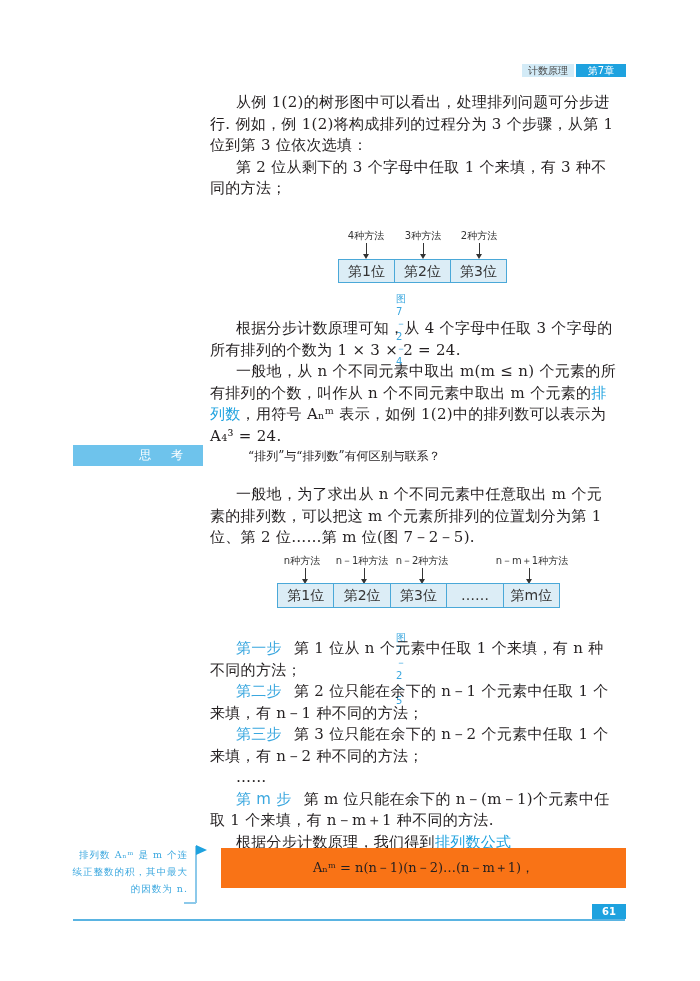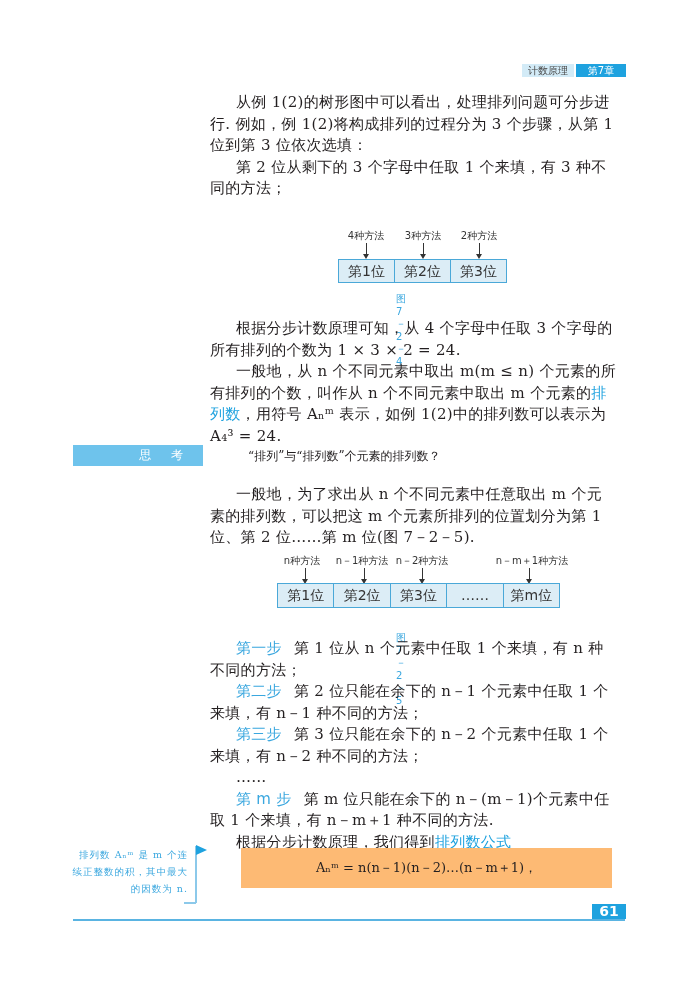--- a/index.html
+++ b/index.html
@@ -29,25 +29,25 @@
   .think { left:73px; top:445px; width:130px; height:21px; background:#6ec3ec; color:#ffffff;
            font-family:"DejaVu Sans",sans-serif; font-size:12px; line-height:21px; text-align:right;
            box-sizing:border-box; padding-right:12px; letter-spacing:8px; }
   .think-q { left:248px; top:446px; font-size:12px; line-height:20px; }
   .side-note { left:70px; top:846px; width:118px; color:#3aa7df; font-size:9.5px; line-height:17px;
                text-align:right; letter-spacing:1px; font-family:"DejaVu Serif",serif; }
   .flag-line { left:195px; top:846px; width:1.5px; height:57px; background:#8cc9ea; }
   .flag-foot { left:184px; top:902px; width:12px; height:1.5px; background:#8cc9ea; }
   .flag-tri { left:196px; top:845px; width:0; height:0; border-top:5px solid transparent;
               border-bottom:5px solid transparent; border-left:11px solid #1ea2df; }
-  .formula { left:221px; top:848px; width:371px; height:40px; background:#fdba74; font-size:13px;
-             line-height:40px; text-align:center;margin-left:20px; }
+  .formula { left:221px; top:848px; width:405px; height:40px; background:#f97316; font-size:13px;
+             line-height:40px; text-align:center; }
   .rule { left:73px; top:919px; width:552px; height:1.5px; background:#5ab4e2; }
   .pgnum { left:592px; top:904px; width:34px; height:15px; background:#1ea2df; color:#fff;
-           font-family:"DejaVu Sans",sans-serif; font-size:14px; line-height:15px; text-align:center; font-weight:bold; }
+           font-family:"DejaVu Sans",sans-serif; font-size:10px; line-height:15px; text-align:center; font-weight:bold; }
 </style>
 </head>
 <body>
 
 <div class="abs hdr-topic">计数原理</div>
 <div class="abs hdr-chap">第7章</div>
 
 <div class="abs para" style="top:92px;">
   <p class="ind">从例 1(2)的树形图中可以看出，处理排列问题可分步进行. 例如，例 1(2)将构成排列的过程分为 3 个步骤，从第 1 位到第 3 位依次选填：</p>
   <p class="ind">第 2 位从剩下的 3 个字母中任取 1 个来填，有 3 种不同的方法；</p>
@@ -69,21 +69,21 @@
   </div>
   <div class="caption" style="left:396px;top:292px;">图 7－2－4</div>
 </div>
 
 <div class="abs para" style="top:318px;">
   <p class="ind">根据分步计数原理可知，从 4 个字母中任取 3 个字母的所有排列的个数为 1 × 3 × 2 = 24.</p>
   <p class="ind"><span>一般地，从 n 个不同元素中取出 m(m ≤ n) 个元素的所有排列的个数，叫作从 n 个不同元素中取出 m 个元素的</span><span class="hl">排列数</span><span>，用符号 Aₙᵐ 表示，如例 1(2)中的排列数可以表示为 A₄³ = 24.</span></p>
 </div>
 
 <div class="abs think">思 考</div>
-<div class="abs think-q">“排列”与“排列数”个元素的排列数？</div>
+<div class="abs think-q">“排列”与“排列数”有何区别与联系？</div>
 
 <div class="abs para" style="top:484px;">
   <p class="ind">一般地，为了求出从 n 个不同元素中任意取出 m 个元素的排列数，可以把这 m 个元素所排列的位置划分为第 1 位、第 2 位……第 m 位(图 7－2－5).</p>
 </div>
 
 <div class="abs fig" style="left:0;top:0;">
   <div class="fig-labels" style="left:0;top:554px;width:700px;">
     <span style="left:302px;">n种方法</span>
     <span style="left:362px;">n－1种方法</span>
     <span style="left:422px;">n－2种方法</span>

